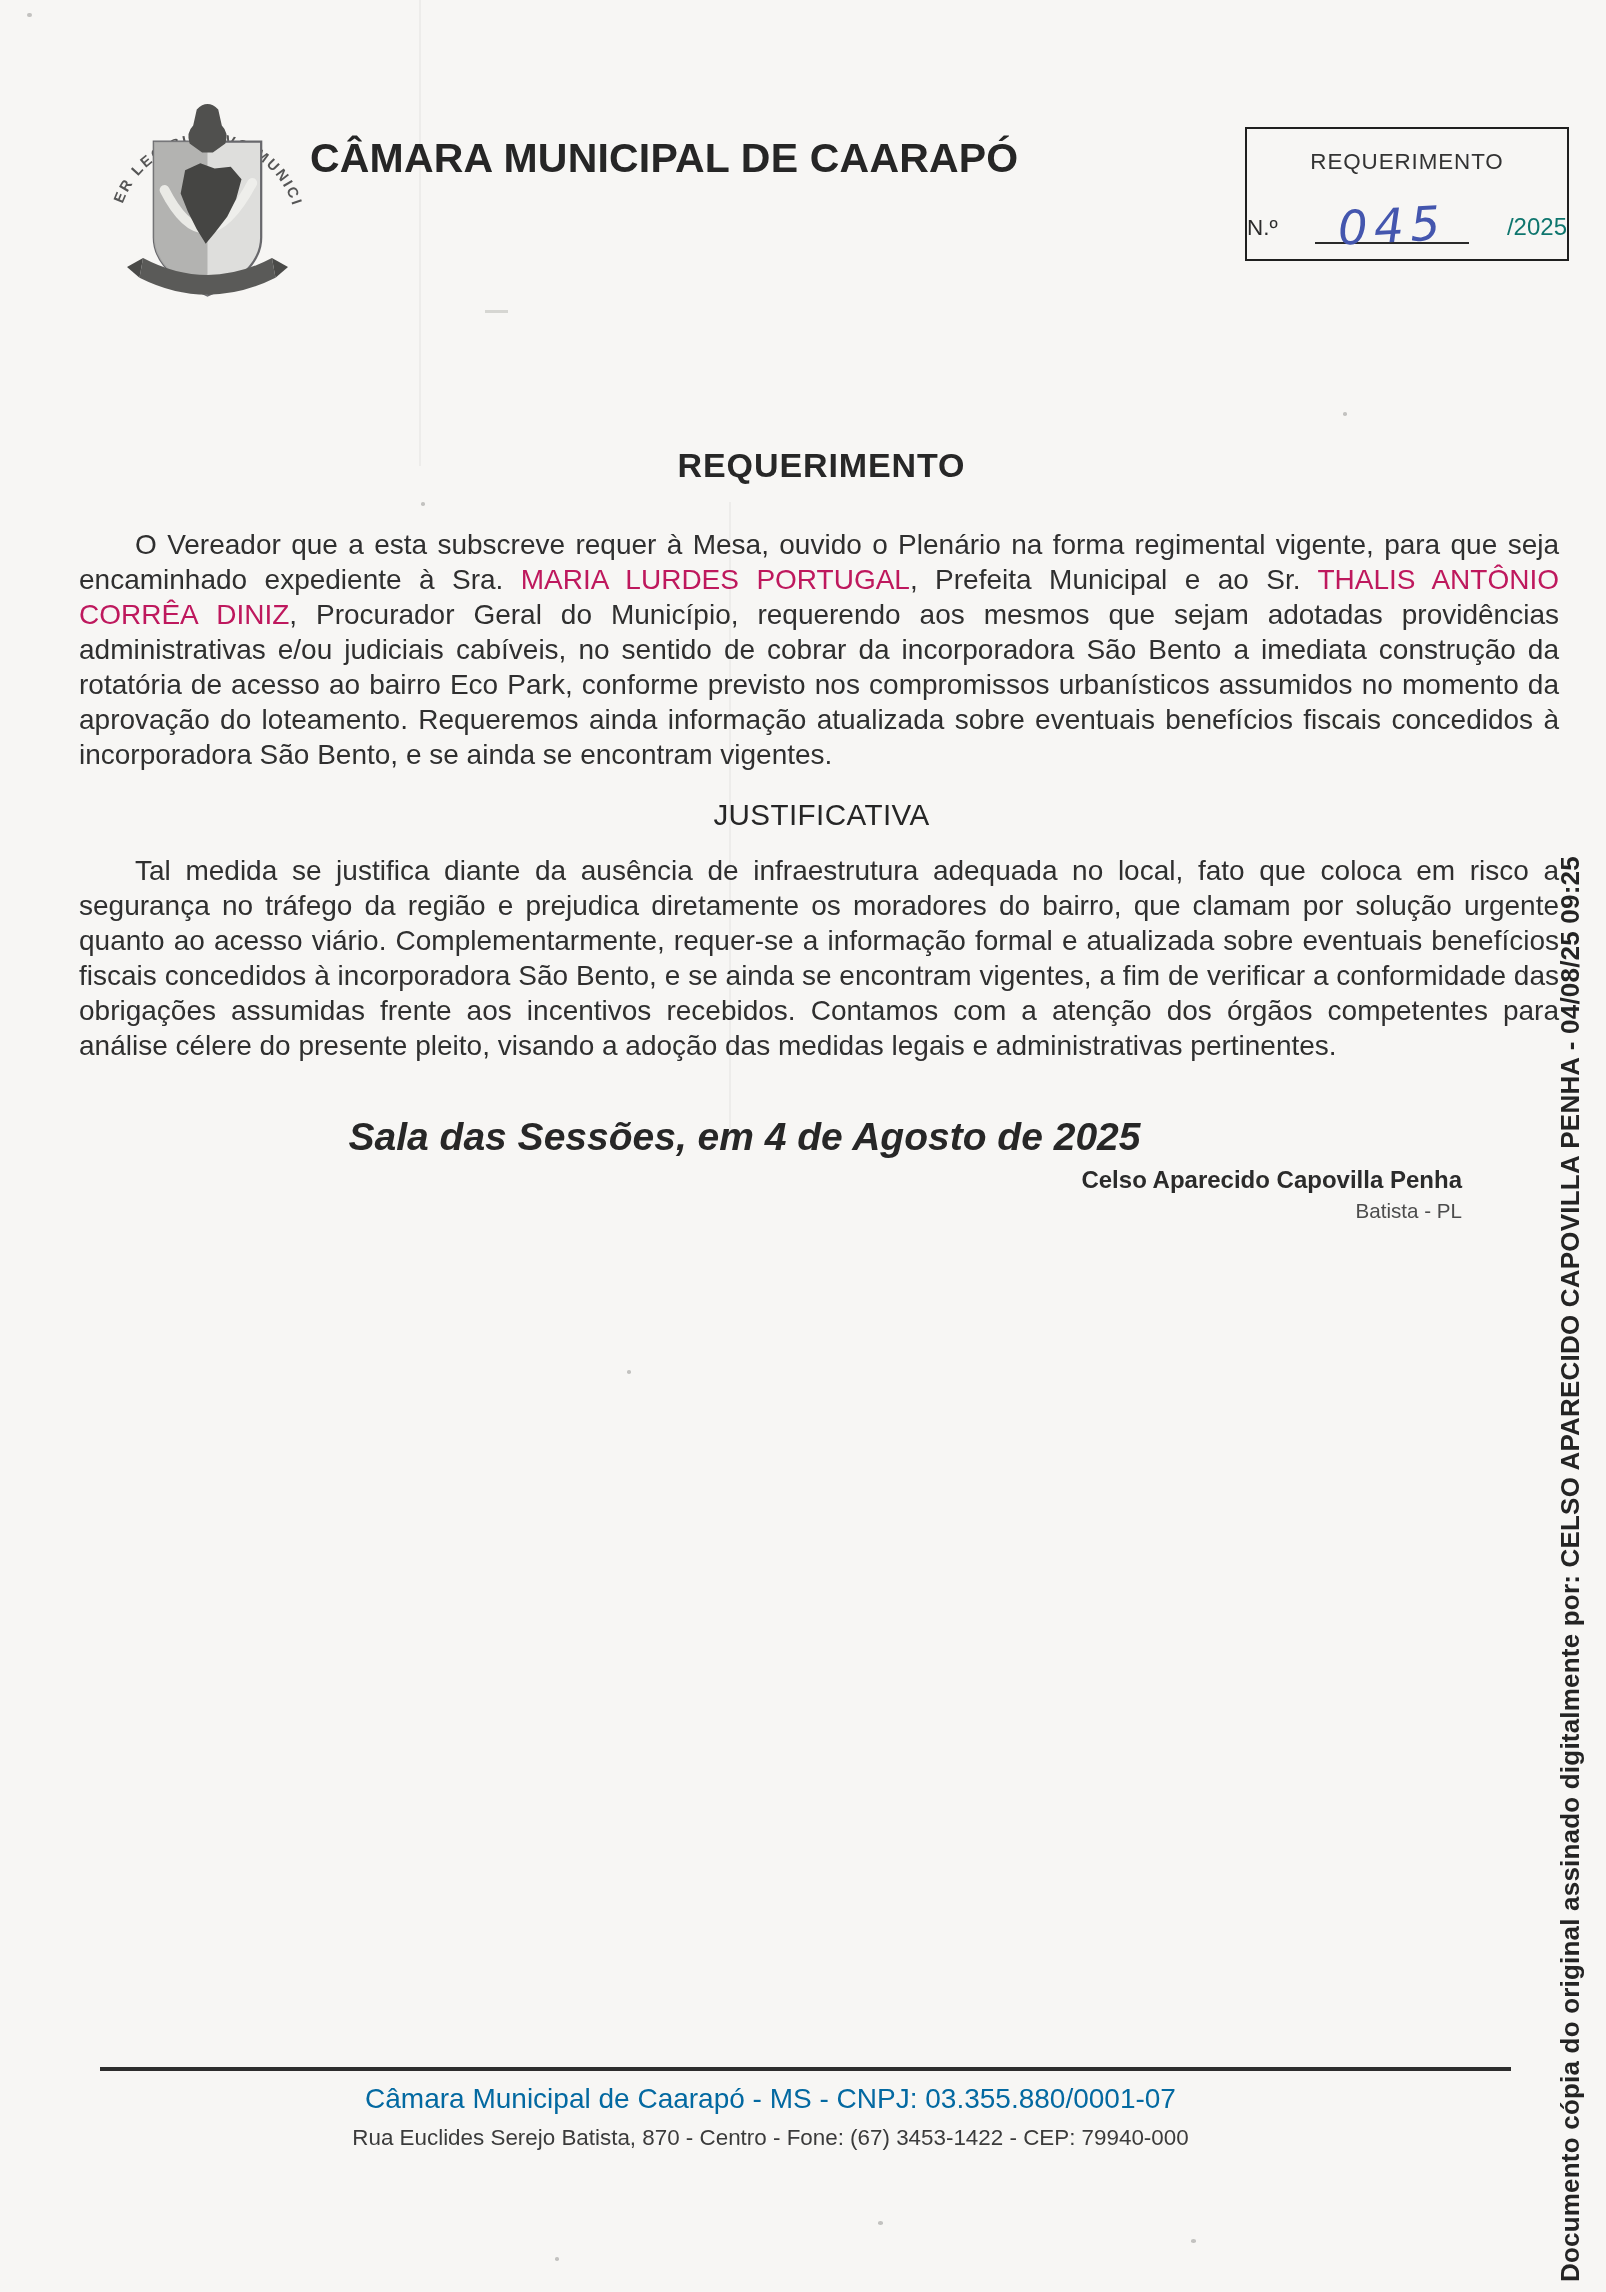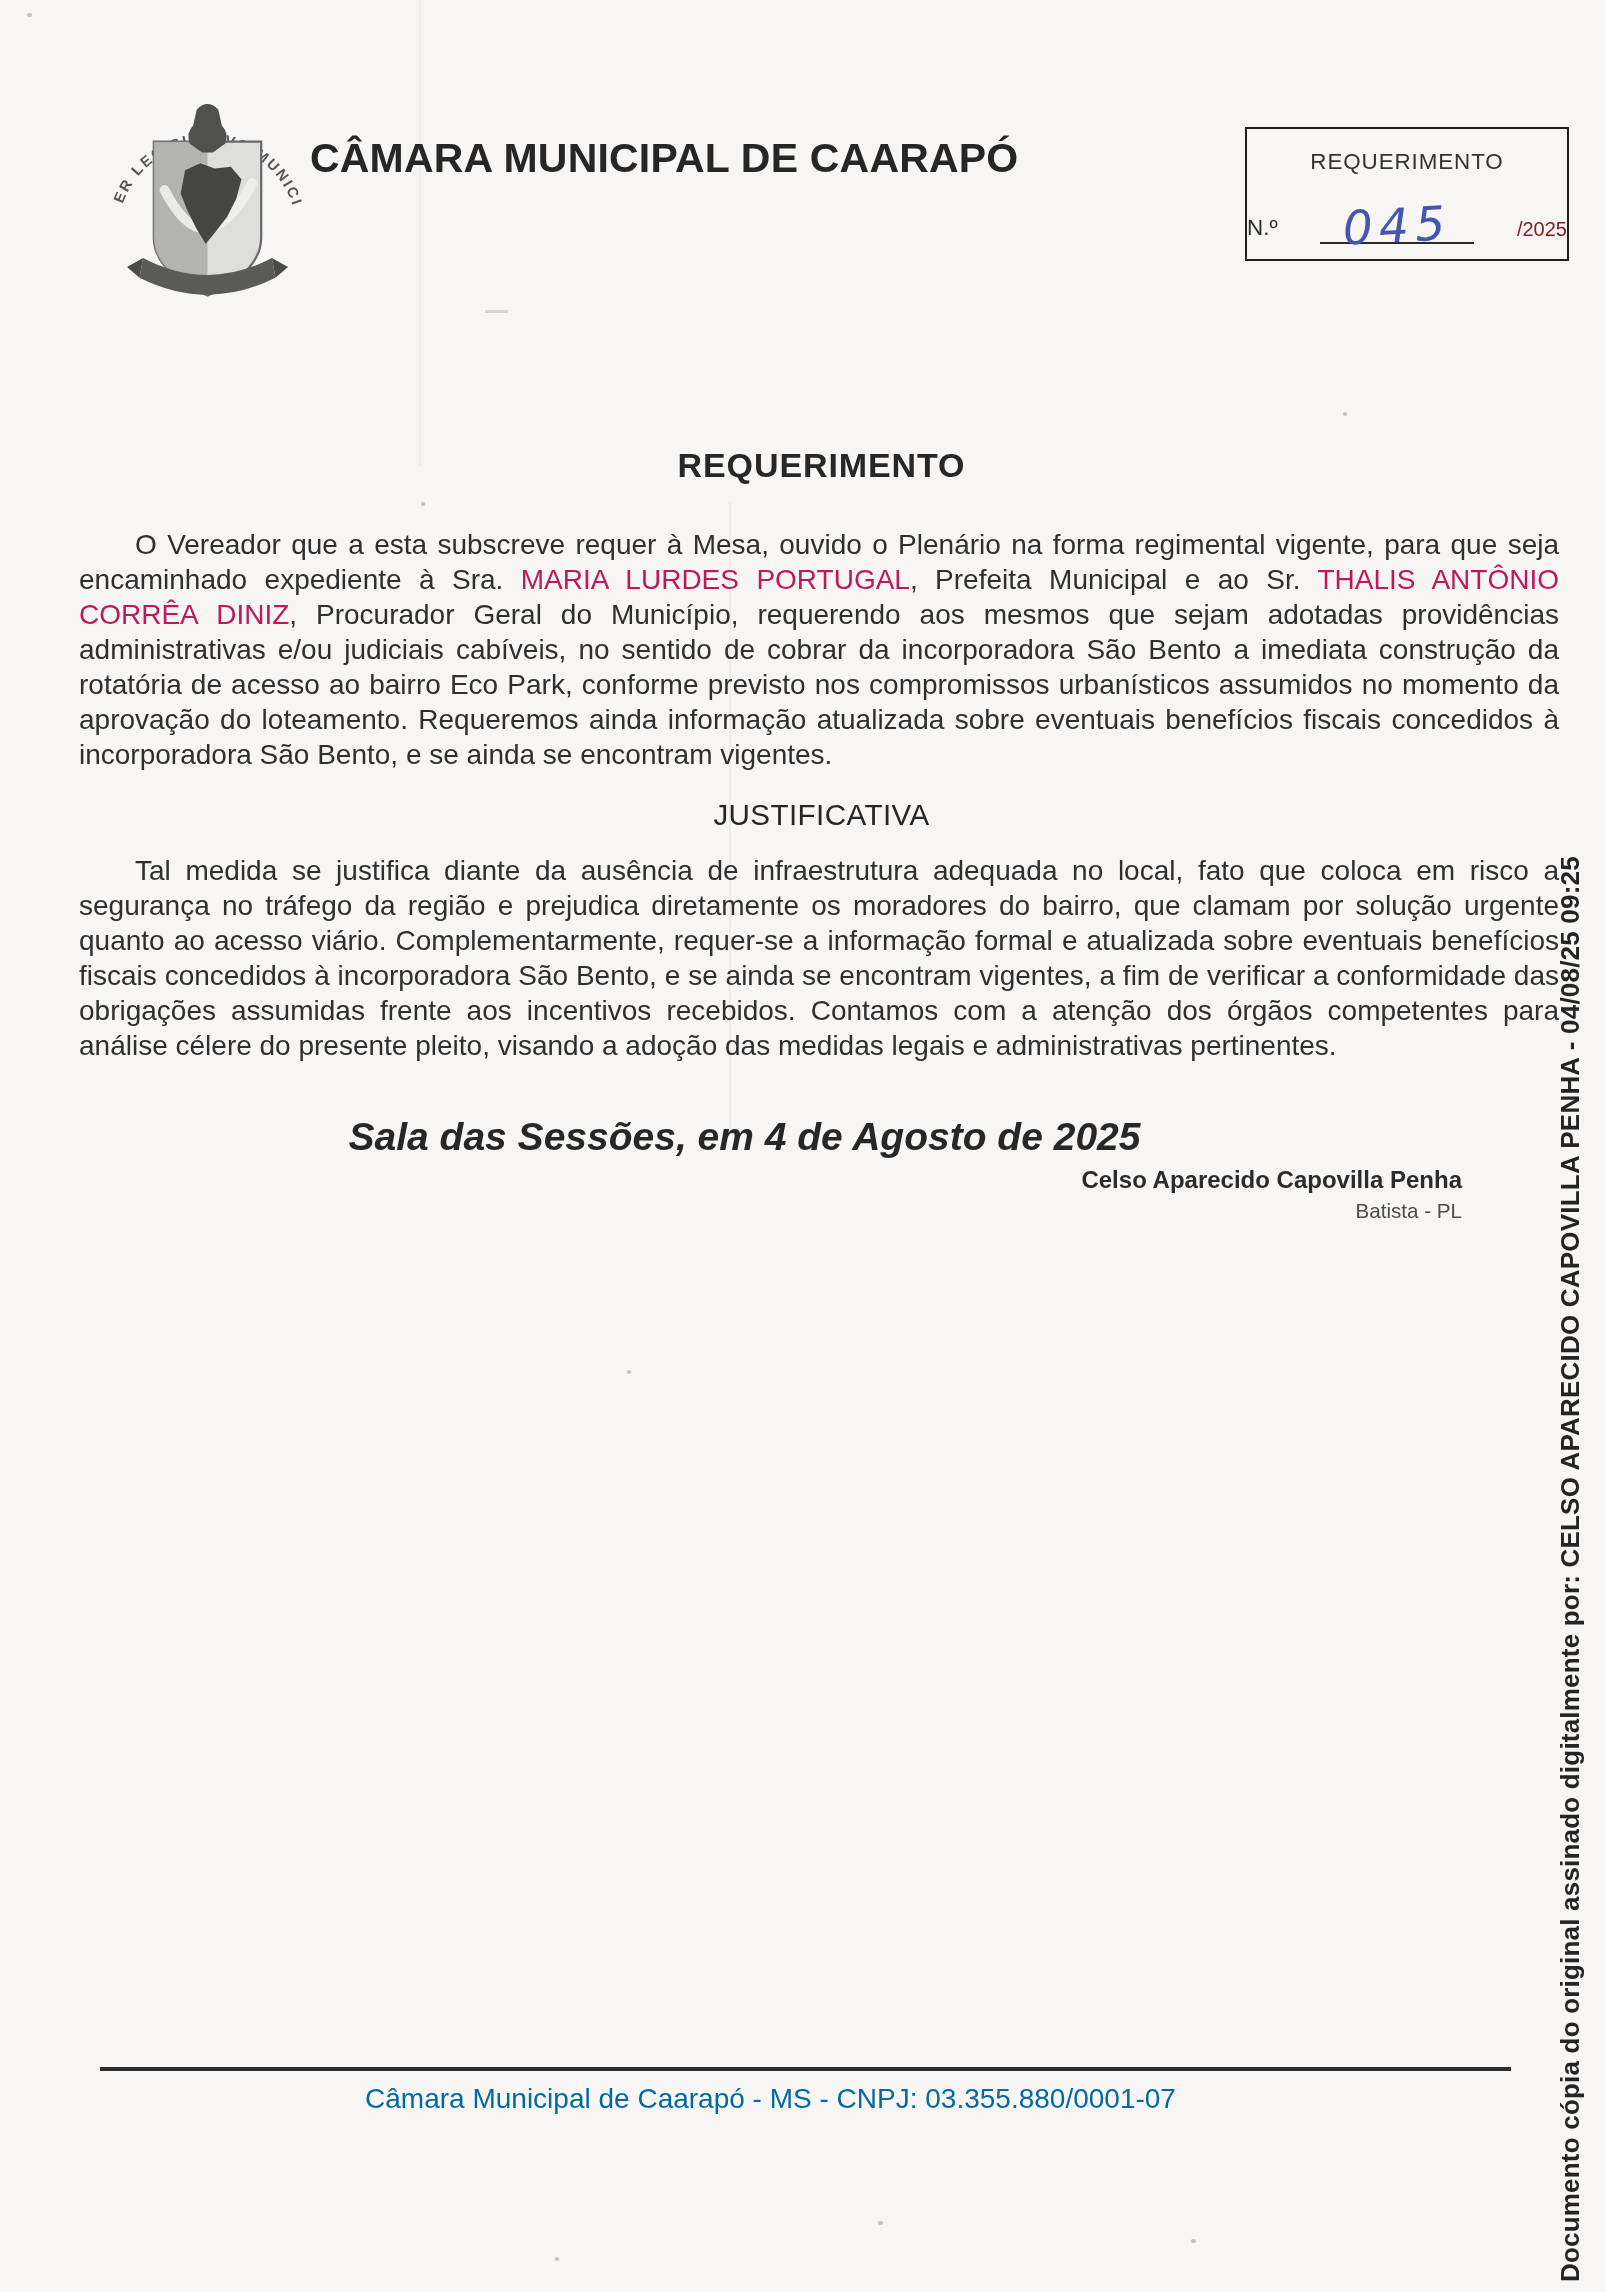--- a/index.html
+++ b/index.html
@@ -28,21 +28,21 @@
   .nb-label{margin-top:19.7px;text-align:center;font-size:22.4px;color:#333;letter-spacing:0.9px;}
   .nb-row{margin-top:21.5px;display:flex;justify-content:space-between;align-items:flex-end;gap:7.2px;}
   .nb-prefix{font-size:22.4px;color:#2c2c2c;padding-bottom:3.6px;}
   .nb-line{display:inline-block;width:154px;border-bottom:2.7px solid #2a2a2a;text-align:center;height:48px;position:relative;}
   .nb-value{
     position:absolute;left:0;right:0;bottom:-7.2px;
     font-family:"DejaVu Sans",sans-serif;font-style:italic;
     font-size:47px;line-height:47px;color:var(--handwriting-blue);
     letter-spacing:6.3px;transform:rotate(-3deg);
   }
-  .nb-suffix{font-size:20px;color:#7f1d1d;padding-bottom:3.6px;}
+  .nb-suffix{font-size:24px;color:#0f766e;padding-bottom:3.6px;}
 
   
   .doc-title{
     position:absolute;left:79px;width:1485px;top:446px;
     text-align:center;font-size:34px;font-weight:bold;letter-spacing:0.9px;color:#272727;
   }
   .para{
     position:absolute;left:79px;width:1480px;
     font-size:28px;line-height:35px;text-align:justify;text-indent:56px;
     color:#2f2f2f;
@@ -135,20 +135,21 @@
   <div class="session-line">Sala das Sessões, em 4 de Agosto de 2025</div>
 
   <div class="signature">
     <div class="sig-name">Celso Aparecido Capovilla Penha</div>
     <div class="sig-role">Batista - PL</div>
   </div>
 
   <div class="footer-rule"></div>
   <div class="footer">
     <div class="footer-line1">Câmara Municipal de Caarapó - MS - CNPJ: 03.355.880/0001-07</div>
+    <div class="footer-line2">Rua Euclides Serejo Batista, 870 - Centro - Fone: (67) 3453-1422 - CEP: 79940-000</div>
   </div>
 
   <div class="sidebar-sig">Documento cópia do original assinado digitalmente por: CELSO APARECIDO CAPOVILLA PENHA - 04/08/25 09:25</div>
 
   <div class="fold fold-a"></div>
   <div class="fold fold-b"></div>
   <div class="dash"></div>
   <div class="speck" style="left:27px;top:12.5px;width:4.5px;height:4.5px;"></div>
   <div class="speck" style="left:421px;top:502px;width:3.6px;height:3.6px;"></div>
   <div class="speck" style="left:1343px;top:412px;width:3.6px;height:3.6px;"></div>

